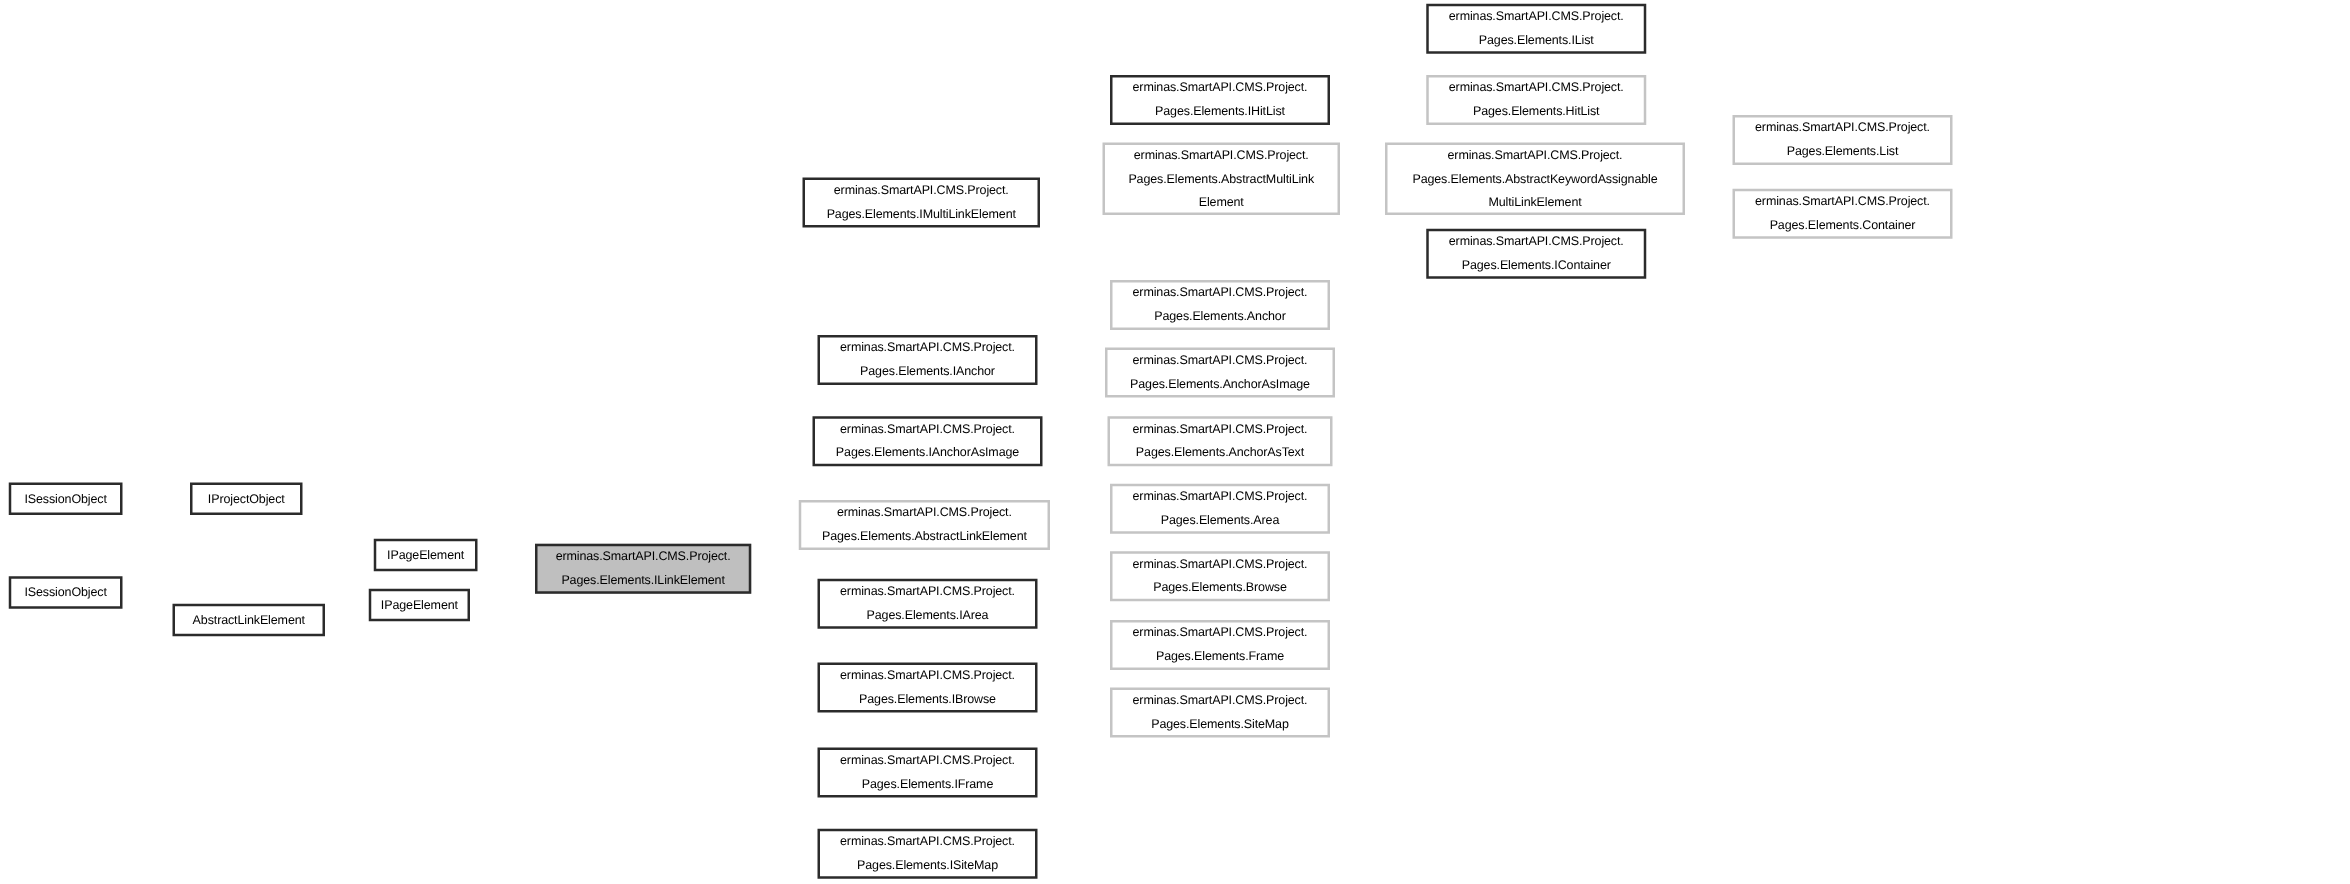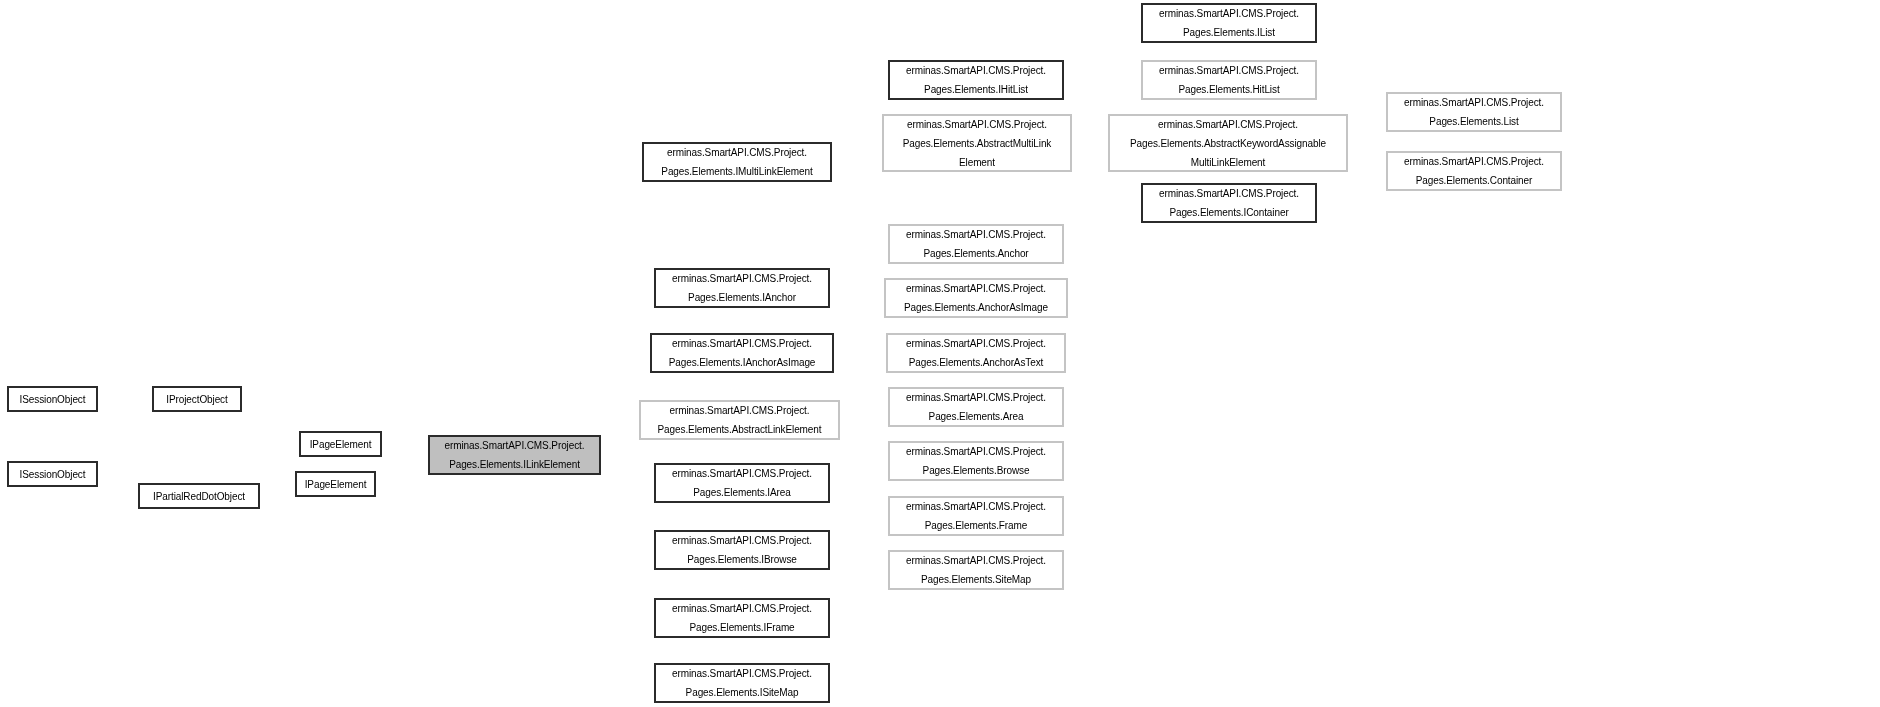--- a/index.html
+++ b/index.html
@@ -138,21 +138,21 @@
       <polygon points="[object Object],420 NaN,NaN NaN,NaN" fill="#27295c"></polygon>
       <path d="M888,570 CNaN,570 NaN,-673 NaN,-673" stroke="#27295c" stroke-width="1.6" fill="none"></path>
       <polygon points="[object Object],683 NaN,NaN NaN,NaN" fill="#27295c"></polygon>
       <path d="M888,570 CNaN,570 NaN,2220 NaN,2220" stroke="#27295c" stroke-width="1.6" fill="none"></path>
       <polygon points="[object Object],420 NaN,NaN NaN,NaN" fill="#27295c"></polygon>
     </svg>
   <div id="nodes">
       <div class="node solid" style="left: 7px; top: 386px; width: 91px; height: 26px;"><span class="label">ISessionObject</span></div>
       <div class="node solid" style="left: 152px; top: 386px; width: 90px; height: 26px;"><span class="label">IProjectObject</span></div>
       <div class="node solid" style="left: 7px; top: 461px; width: 91px; height: 26px;"><span class="label">ISessionObject</span></div>
-      <div class="node solid" style="left: 138px; top: 483px; width: 122px; height: 26px;"><span class="label">IPartialRedDotObject</span></div>
+      <div class="node solid" style="left: 138px; top: 483px; width: 122px; height: 26px;"><span class="label">AbstractLinkElement</span></div>
       <div class="node solid" style="left: 299px; top: 431px; width: 83px; height: 26px;"><span class="label">IPageElement</span></div>
       <div class="node solid" style="left: 295px; top: 471px; width: 81px; height: 26px;"><span class="label">IPageElement</span></div>
       <div class="node current" style="left: 428px; top: 435px; width: 173px; height: 40px;"><span class="label">erminas.SmartAPI.CMS.Project.
 Pages.Elements.ILinkElement</span></div>
       <div class="node solid" style="left: 642px; top: 142px; width: 190px; height: 40px;"><span class="label">erminas.SmartAPI.CMS.Project.
 Pages.Elements.IMultiLinkElement</span></div>
       <div class="node solid" style="left: 654px; top: 268px; width: 176px; height: 40px;"><span class="label">erminas.SmartAPI.CMS.Project.
 Pages.Elements.IAnchor</span></div>
       <div class="node solid" style="left: 650px; top: 333px; width: 184px; height: 40px;"><span class="label">erminas.SmartAPI.CMS.Project.
 Pages.Elements.IAnchorAsImage</span></div>

